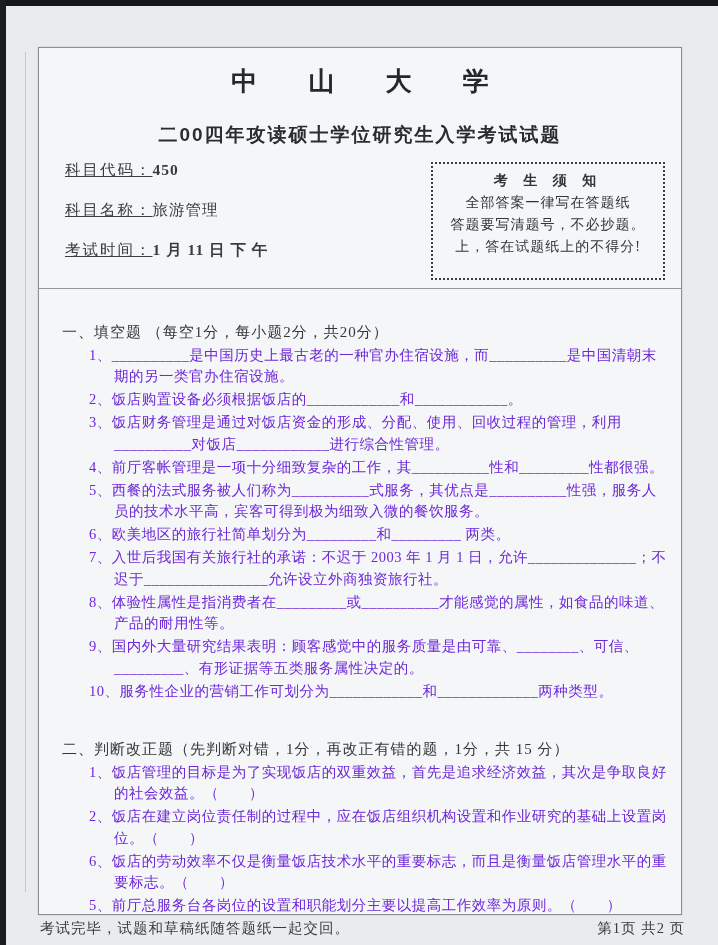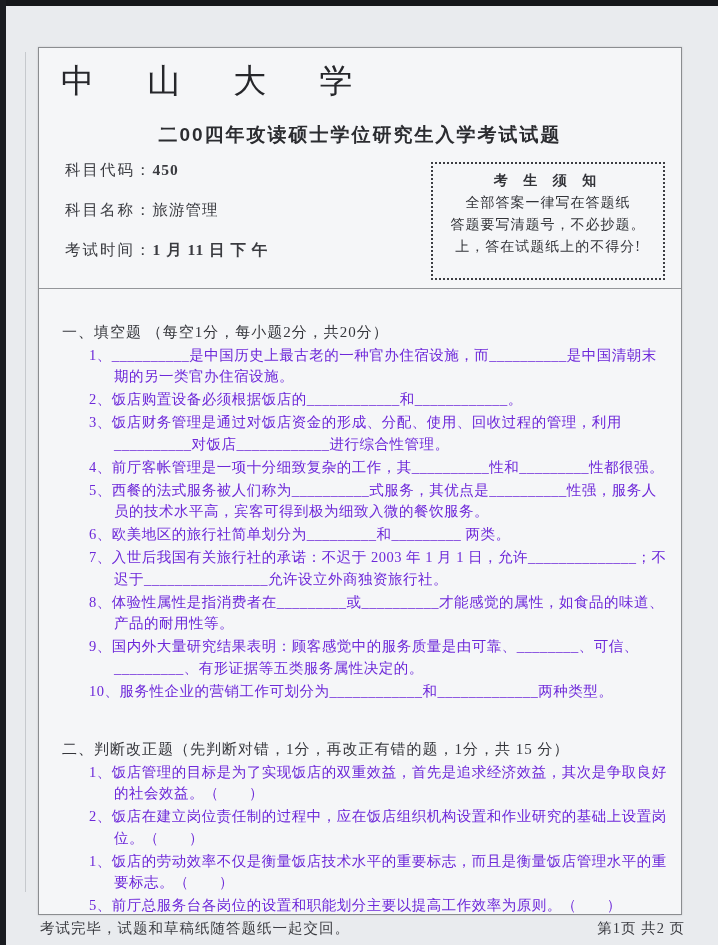--- a/index.html
+++ b/index.html
@@ -11,35 +11,35 @@
   }
   .scan-edge-top{position:absolute;left:0;top:0;width:718px;height:6px;background:#15171a;}
   .scan-edge-left{position:absolute;left:0;top:0;width:6px;height:945px;background:#1a1c20;}
   .scan-fold-line{position:absolute;left:25px;top:52px;width:1px;height:840px;background:#c6c9cd;}
   .paper-box{
     position:absolute;left:38px;top:47px;width:644px;height:868px;
     background:#f5f6f8;border:1px solid #8b8d90;box-sizing:border-box;
     box-shadow:0 0 2px rgba(0,0,0,.15);
   }
   .exam-title{
-    margin-top:12px;
+    margin-top:12px;text-align:center;
     font-family:"Liberation Sans","DejaVu Sans",sans-serif;
-    font-weight:normal;font-size:33px;line-height:42px;
+    font-weight:bold;font-size:26px;line-height:42px;
     letter-spacing:22px;text-indent:22px;color:#26272b;
   }
   .exam-subtitle{
     margin-top:20px;text-align:center;
     font-family:"Liberation Sans","DejaVu Sans",sans-serif;
     font-weight:bold;font-size:19px;line-height:26px;
     letter-spacing:2px;color:#2b2c30;
   }
   .meta-row{display:flex;justify-content:space-between;margin:12px 16px 0 26px;}
   .meta-lines{font-size:15.5px;color:#3a3b40;}
   .meta-line{height:40px;line-height:20px;letter-spacing:1px;}
-  .meta-label{letter-spacing:2px;}
+  .meta-label{letter-spacing:2px;text-decoration:underline;}
   .notice-box{
     width:234px;border:2px dotted #3c3d42;padding:6px 8px 8px 8px;
     font-size:14px;line-height:22px;color:#323338;margin-top:2px;
     box-sizing:border-box;letter-spacing:1px;
   }
   .notice-title{text-align:center;font-weight:bold;letter-spacing:6px;}
   .notice-line{text-align:center;white-space:nowrap;}
   .header-divider{border-top:1px solid #94969a;margin-top:8px;}
   .body-area{padding:0 14px 0 23px;}
   .section-heading{
@@ -98,21 +98,21 @@
       <div class="q">7、入世后我国有关旅行社的承诺：不迟于 2003 年 1 月 1 日，允许______________；不迟于________________允许设立外商独资旅行社。</div>
       <div class="q">8、体验性属性是指消费者在_________或__________才能感觉的属性，如食品的味道、产品的耐用性等。</div>
       <div class="q">9、国内外大量研究结果表明：顾客感觉中的服务质量是由可靠、________、可信、_________、有形证据等五类服务属性决定的。</div>
       <div class="q">10、服务性企业的营销工作可划分为____________和_____________两种类型。</div>
     </div>
 
     <div class="section-2">
       <div class="section-heading">二、判断改正题（先判断对错，1分，再改正有错的题，1分，共 15 分）</div>
       <div class="q">1、饭店管理的目标是为了实现饭店的双重效益，首先是追求经济效益，其次是争取良好的社会效益。（　　）</div>
       <div class="q">2、饭店在建立岗位责任制的过程中，应在饭店组织机构设置和作业研究的基础上设置岗位。（　　）</div>
-      <div class="q">1、饭店的劳动效率不仅是衡量饭店技术水平的重要标志，而且是衡量饭店管理水平的重要标志。（　　）</div>
+      <div class="q">6、饭店的劳动效率不仅是衡量饭店技术水平的重要标志，而且是衡量饭店管理水平的重要标志。（　　）</div>
       <div class="q">5、前厅总服务台各岗位的设置和职能划分主要以提高工作效率为原则。（　　）</div>
 
     </div>
 
   </div>
 
 </div>
 
 <div class="page-footer">
   <span>考试完毕，试题和草稿纸随答题纸一起交回。</span>

